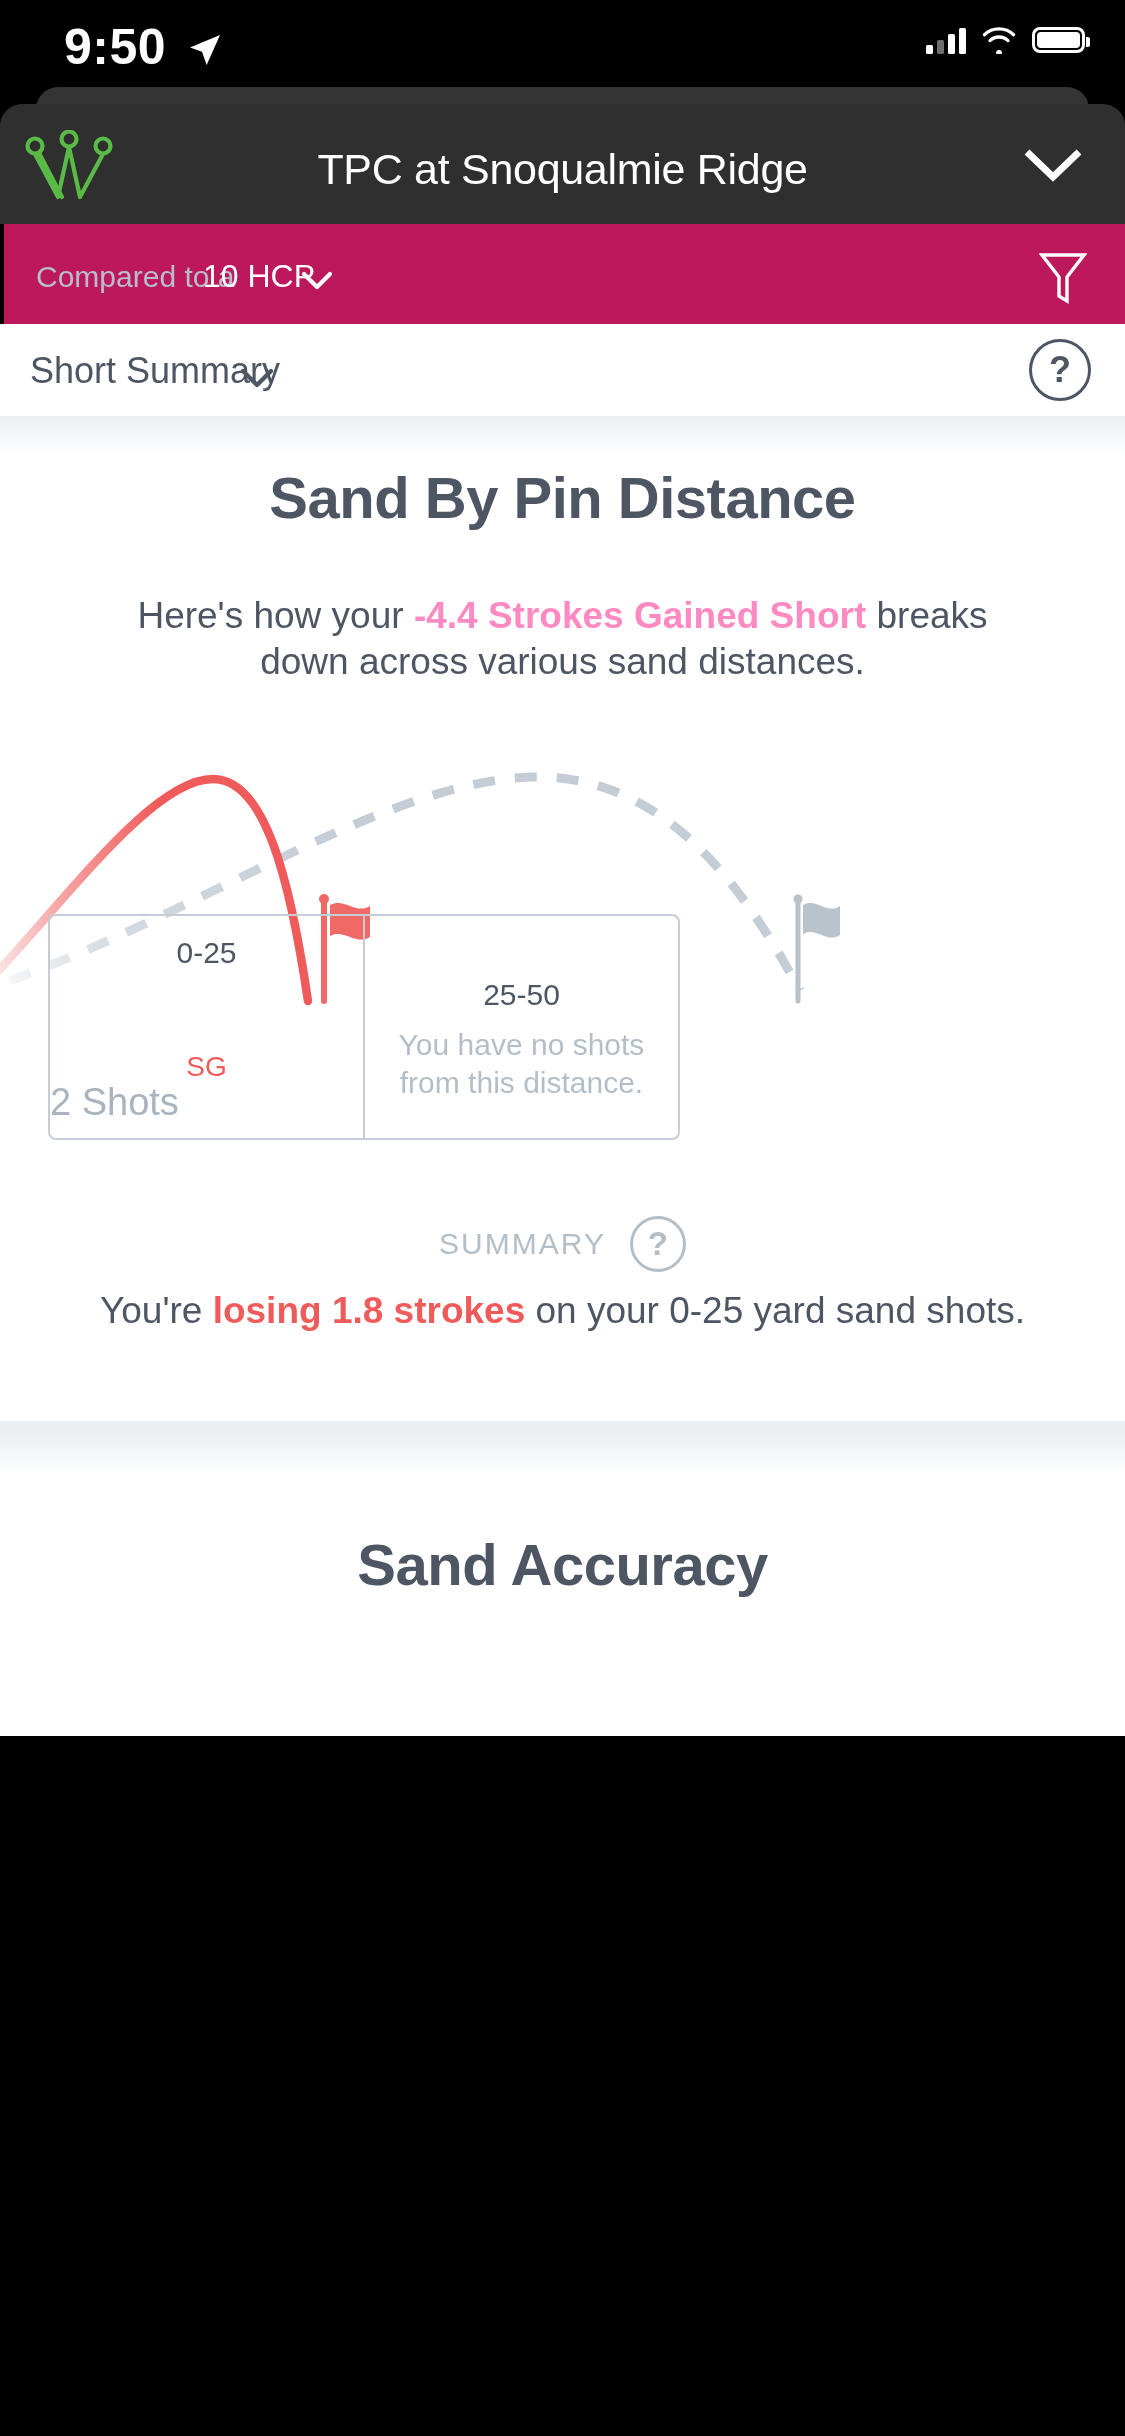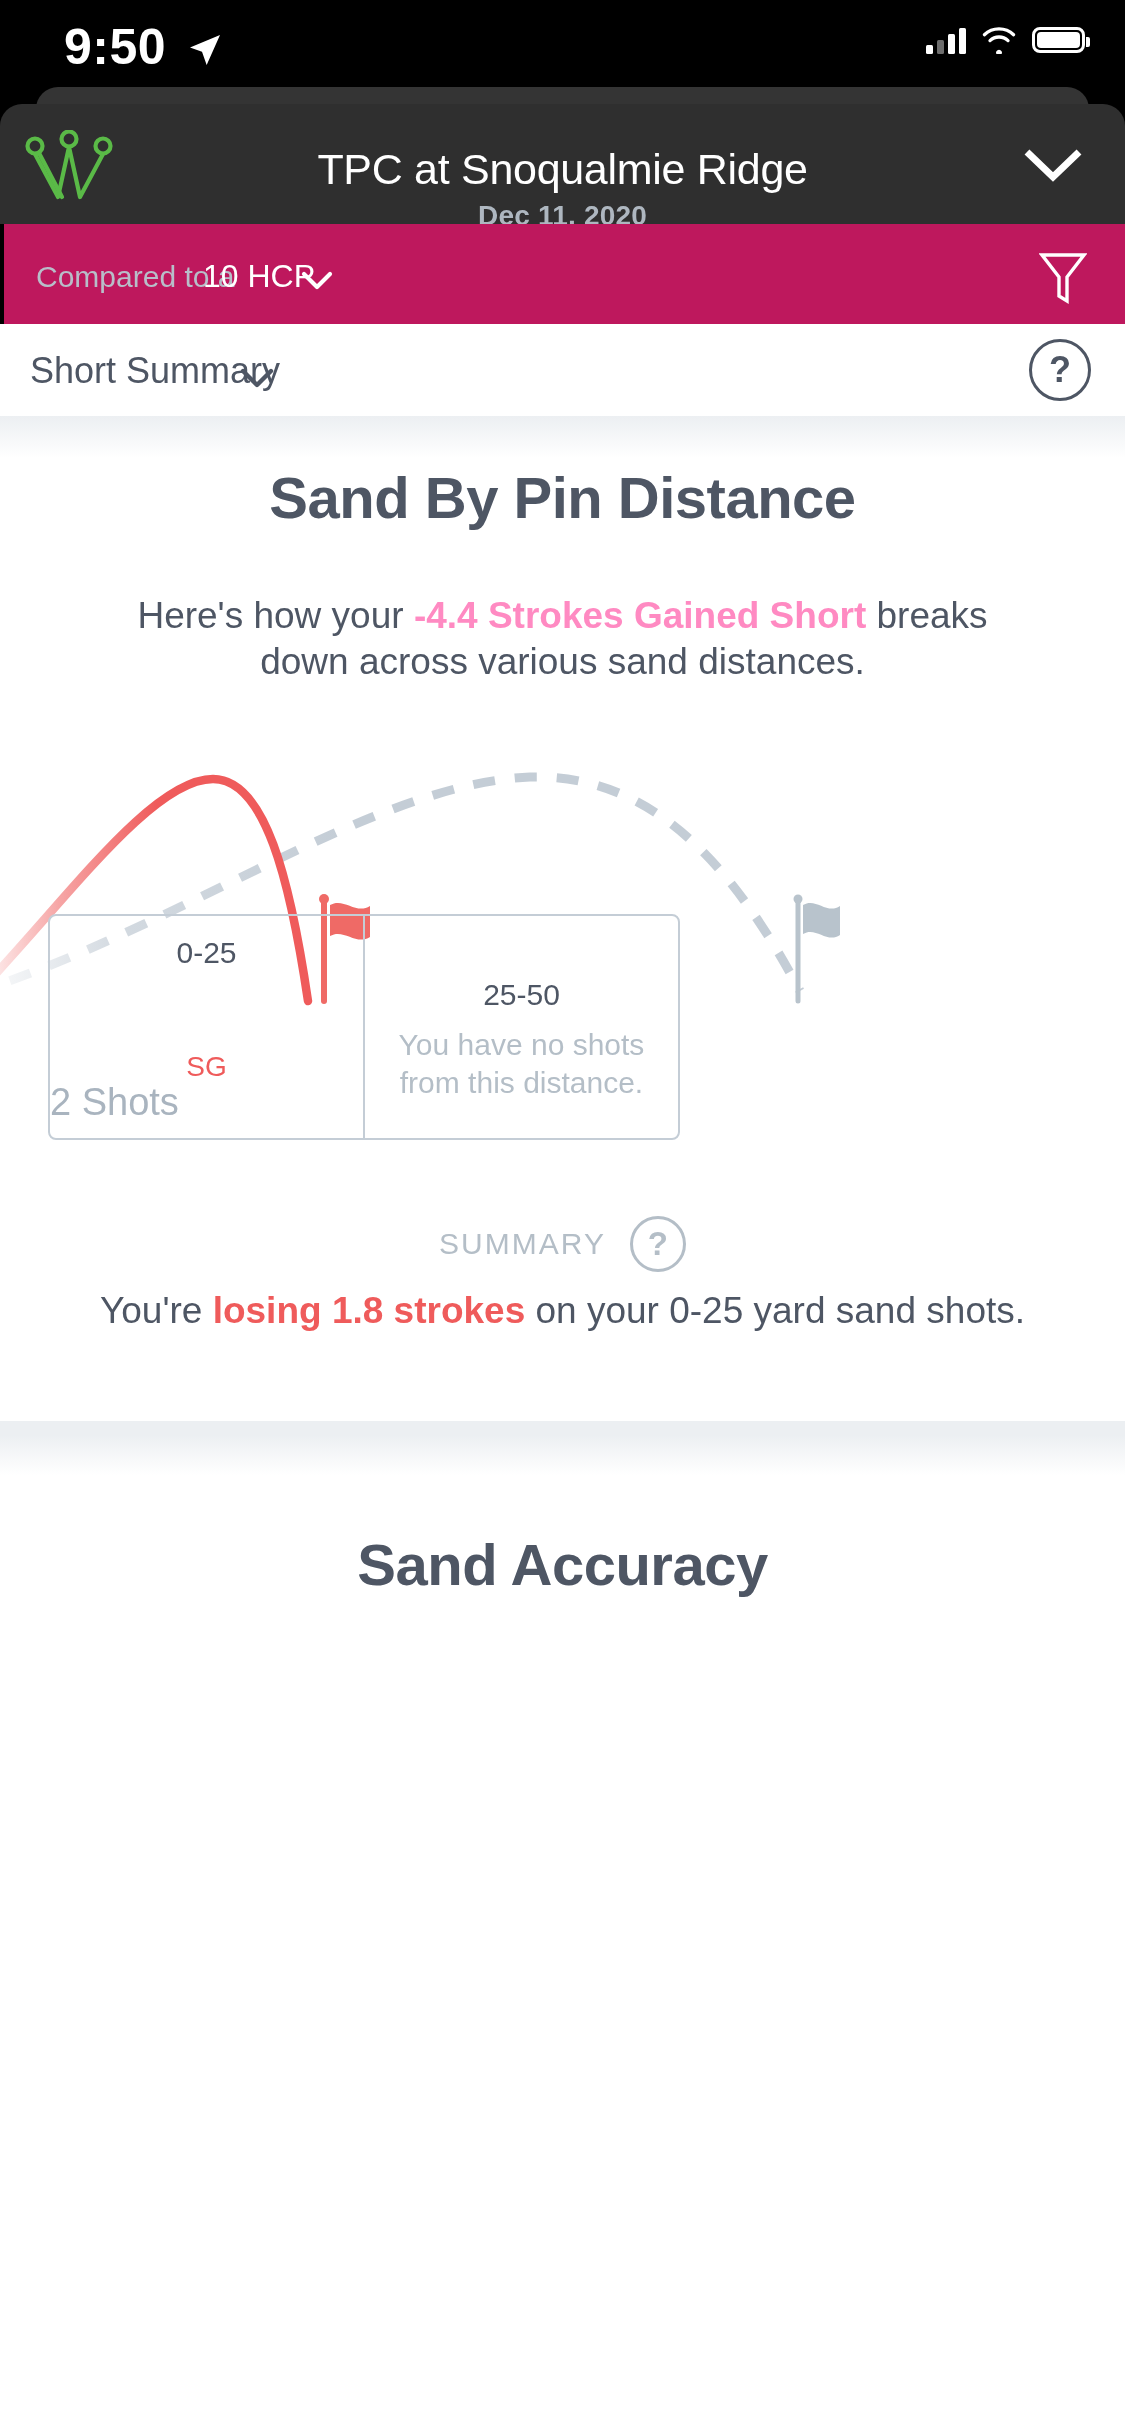--- a/index.html
+++ b/index.html
@@ -3,21 +3,21 @@
 <meta charset="utf-8">
 <style>
   * { margin:0; padding:0; box-sizing:border-box; }
   html, body {
     width:1125px; height:2436px;
     background:#000;
     font-family:"Liberation Sans", sans-serif;
     -webkit-font-smoothing:antialiased;
     overflow:hidden;
   }
-  #app { position:relative; width:1125px; height:2436px; background:#000; overflow:hidden; }
+  #app { position:relative; width:1125px; height:1736px; background:#000; overflow:hidden; }
 
   
   .statusbar {
     position:absolute; top:0; left:0; width:1125px; height:96px;
     background:#000; color:#fff;
   }
   .sb-time {
     position:absolute; left:64px; top:18px;
     font-size:50px; font-weight:600; letter-spacing:0.5px;
     color:#fff;
@@ -201,21 +201,20 @@
           <circle cx="47" cy="9" r="7.5"></circle>
           <circle cx="81" cy="16" r="7.5"></circle>
           <path d="M13 24 L36 67 L47 17"></path>
           <path d="M47 17 L58 67 L81 24"></path>
           <path d="M17 23 L40 67"></path>
         </g>
       </svg>
     </div>
     <div class="htext">
       <div class="hcourse">TPC at Snoqualmie Ridge</div>
-      <div class="hdate">Dec 11, 2020</div>
     </div>
     <div class="chev-down">
       <svg width="60" height="34" viewBox="0 0 60 34">
         <path d="M4 4 L30 29 L56 4" stroke="#ffffff" stroke-width="7" fill="none" stroke-linecap="butt" stroke-linejoin="miter"></path>
       </svg>
     </div>
   </div>
 
   <div class="comparebar">
     <div class="cmp-label">Compared to a</div>

